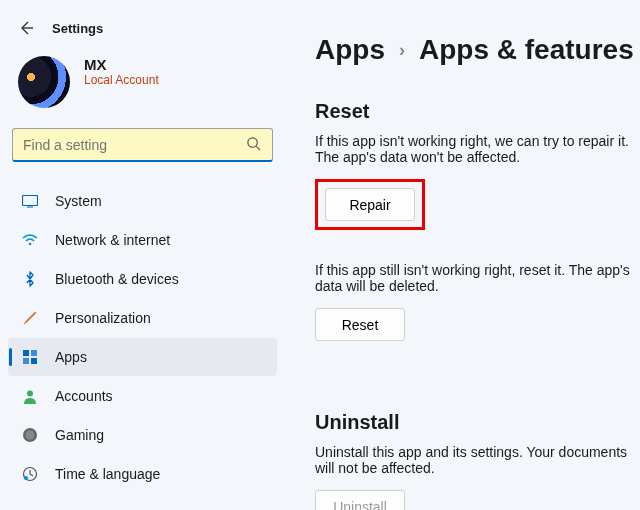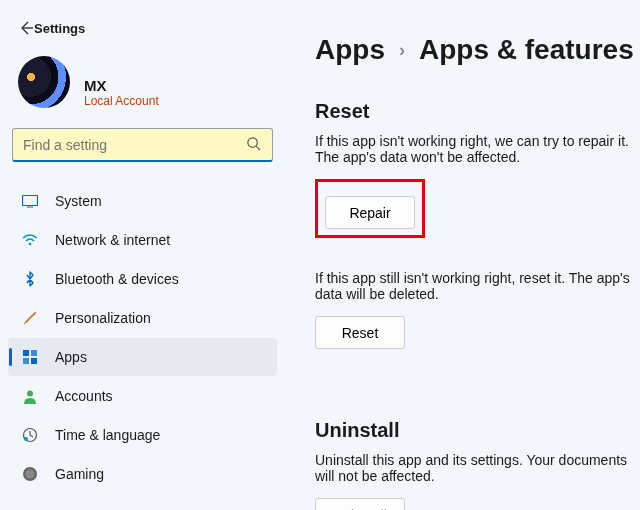--- a/index.html
+++ b/index.html
@@ -7,24 +7,24 @@
       font-family: "Segoe UI", -apple-system, sans-serif;
       background: #f3f6fb;
       width: 640px;
       height: 510px;
       overflow: hidden;
       color: #1a1a1a;
       font-size: 14px;
     }
     .app { display: flex; height: 100%; }
     .left { width: 285px; padding: 14px 8px 0 8px; }
-    .header { display: flex; align-items: center; gap: 0; padding: 6px 10px 20px 10px; }
+    .header { display: flex; align-items: center; gap: 18px; padding: 6px 10px 20px 10px; }
     .back { width: 16px; height: 16px; display:flex; align-items:center; justify-content:center; }
     .title { font-size: 13px; font-weight: 600; }
-    .profile { display: flex; align-items: flex-end; gap: 14px; padding: 0 10px 20px 10px; }
+    .profile { display: flex; align-items: flex-start; gap: 14px; padding: 0 10px 20px 10px; }
     .avatar {
       width: 52px; height: 52px; border-radius: 50%;
       background: radial-gradient(circle at 25% 40%, #ffb347 0 8%, #1a1a2e 8% 40%, #0a0a1a 40% 55%, #5f8fff 55% 70%, #0a0a1a 70%);
       flex-shrink: 0;
     }
     .profile-name { font-weight: 600; font-size: 15px; }
     .profile-sub { font-size: 12px; color: #c2410c; }
     .search-wrap { padding: 0 4px 18px 4px; }
     .search {
       width: 100%; height: 34px; border: 1px solid #9aa0a6;
@@ -50,21 +50,21 @@
     .crumbs { font-size: 28px; font-weight: 600; display:flex; align-items:center; gap:14px; }
     .crumb-sep { color:#888; font-size:18px; }
     .section-h { font-size: 20px; font-weight: 600; margin-top: 34px; }
     .desc { font-size: 14px; margin-top: 10px; }
     .btn {
       min-width: 90px; height: 33px; border:1px solid #cfcfcf; background:#fdfdfd;
       border-radius:3px; font-size:14px; margin-top:14px; padding:0 10px;
     }
     .btn.disabled { color:#9a9a9a; }
     .hl { border:3px solid #e60000; display:inline-block; padding:6px 7px 6px 7px; margin-top:14px; }
-    .hl .btn { margin-top:8px; }
+    .hl .btn { margin-top:0; }
     .spacer { height:22px; }
   </style>
 </head>
 <body>
 
 <div class="app">
   <div class="left">
     <div class="header">
       <div class="back">
         <svg width="16" height="16" viewBox="0 0 16 16">
@@ -147,35 +147,35 @@
             <svg width="14" height="15" viewBox="0 0 14 15">
               <circle cx="7" cy="4.5" r="3" fill="#3fae5a"></circle>
               <path d="M1 15 Q1 9 7 9 Q13 9 13 15 Z" fill="#3fae5a"></path>
             </svg>
           </span>
         <span>Accounts</span>
       </div>
       <div class="nav-item">
         <span class="ic">
             <svg width="16" height="16" viewBox="0 0 16 16">
+              <circle cx="8" cy="8" r="7" fill="#666"></circle>
+              <circle cx="8" cy="8" r="4.5" fill="#888"></circle>
+            </svg>
+          </span>
+        <span>Gaming</span>
+      </div>
+      <div class="nav-item">
+        <span class="ic">
+            <svg width="16" height="16" viewBox="0 0 16 16">
               <circle cx="8" cy="8" r="6.5" fill="none" stroke="#555" stroke-width="1.2"></circle>
               <path d="M8 4 L8 8 L11 10" stroke="#555" stroke-width="1.2" fill="none"></path>
               <circle cx="4" cy="12" r="2" fill="#0093d0"></circle>
             </svg>
           </span>
         <span>Time &amp; language</span>
-      </div>
-      <div class="nav-item">
-        <span class="ic">
-            <svg width="16" height="16" viewBox="0 0 16 16">
-              <circle cx="8" cy="8" r="7" fill="#666"></circle>
-              <circle cx="8" cy="8" r="4.5" fill="#888"></circle>
-            </svg>
-          </span>
-        <span>Gaming</span>
       </div>
     </div>
   </div>
 
   <div class="right">
     <div class="crumbs">
       <span>Apps</span>
       <span class="crumb-sep">›</span>
       <span>Apps &amp; features</span>
     </div>

